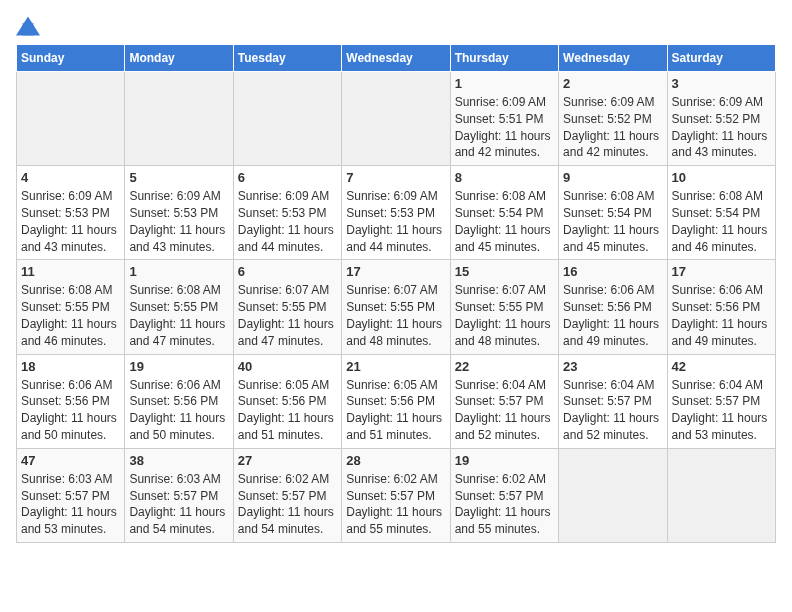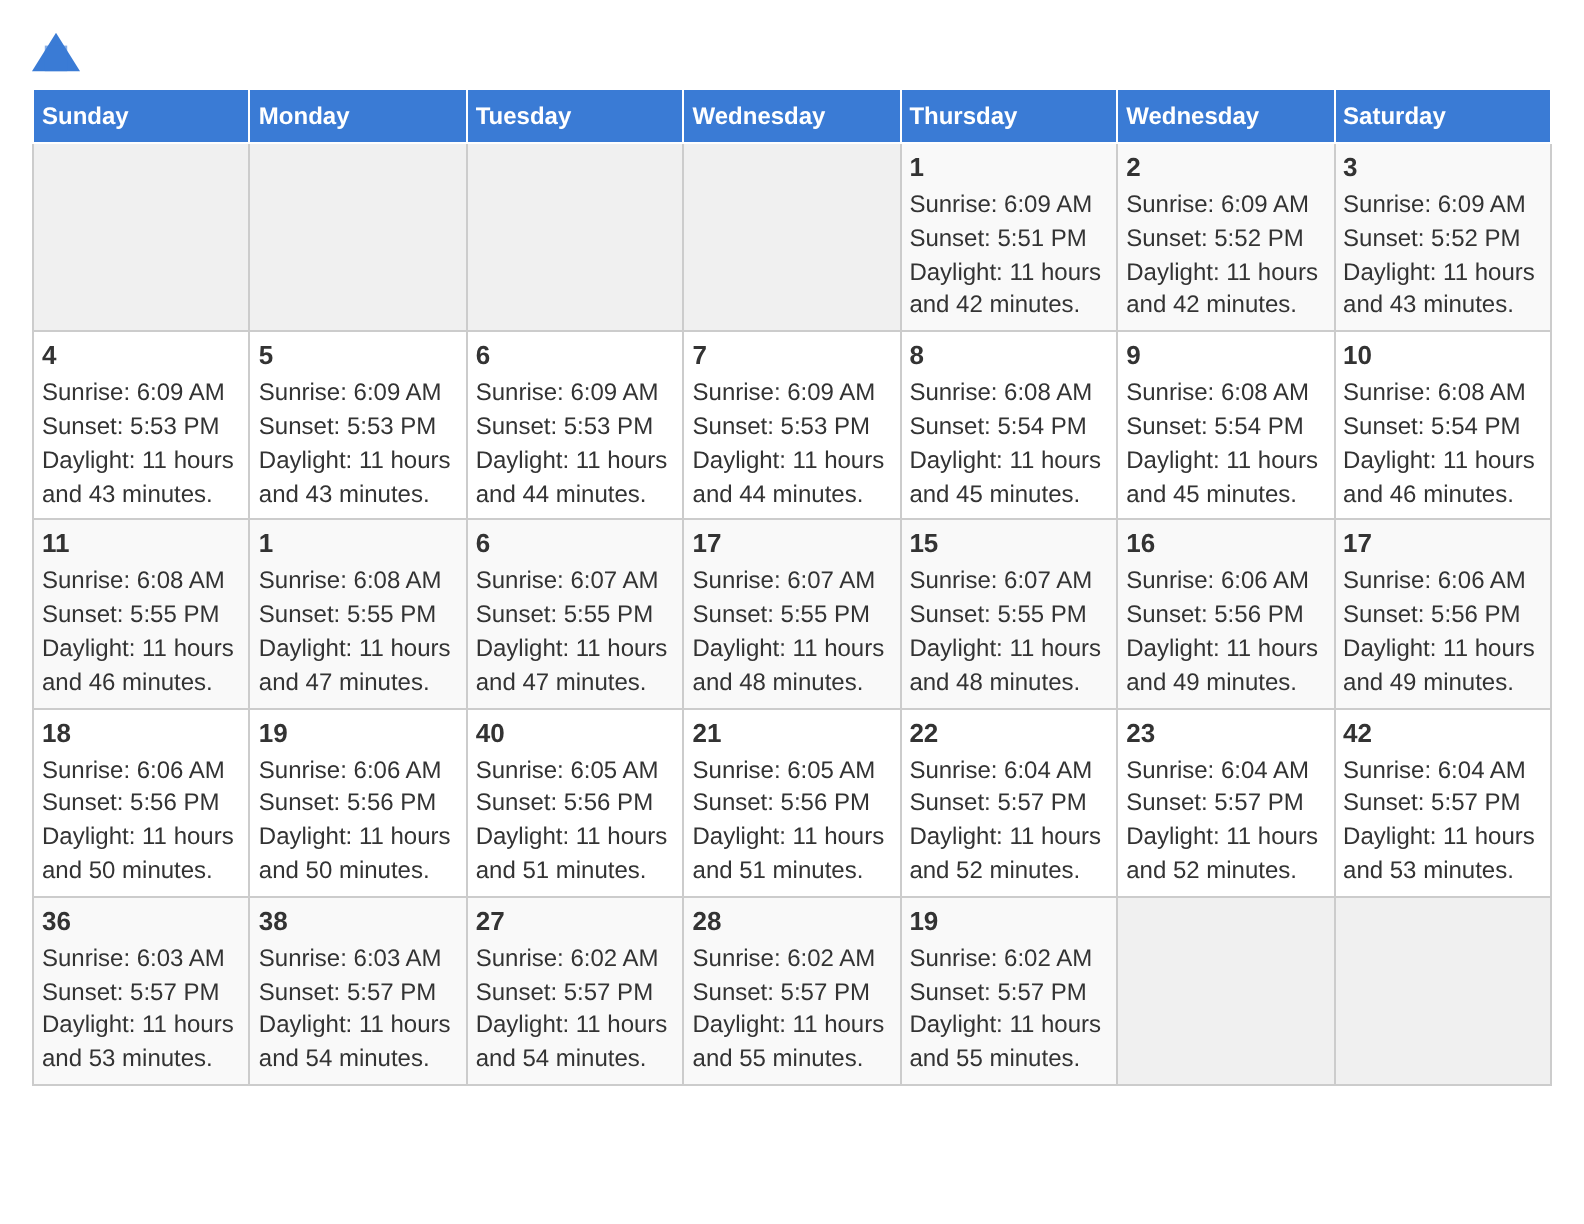--- a/index.html
+++ b/index.html
@@ -327,21 +327,21 @@
           <div class="day-number">42</div>
         <div class="cell-info">
           Sunrise: 6:04 AM<br>
           Sunset: 5:57 PM<br>
           Daylight: 11 hours and 53 minutes.
         </div>
         </td>
       </tr>
       <tr>
         <td>
-          <div class="day-number">36</div>
+          <div class="day-number">47</div>
         <div class="cell-info">
           Sunrise: 6:03 AM<br>
           Sunset: 5:57 PM<br>
           Daylight: 11 hours and 53 minutes.
         </div>
         </td>
         <td>
           <div class="day-number">38</div>
         <div class="cell-info">
           Sunrise: 6:03 AM<br>

